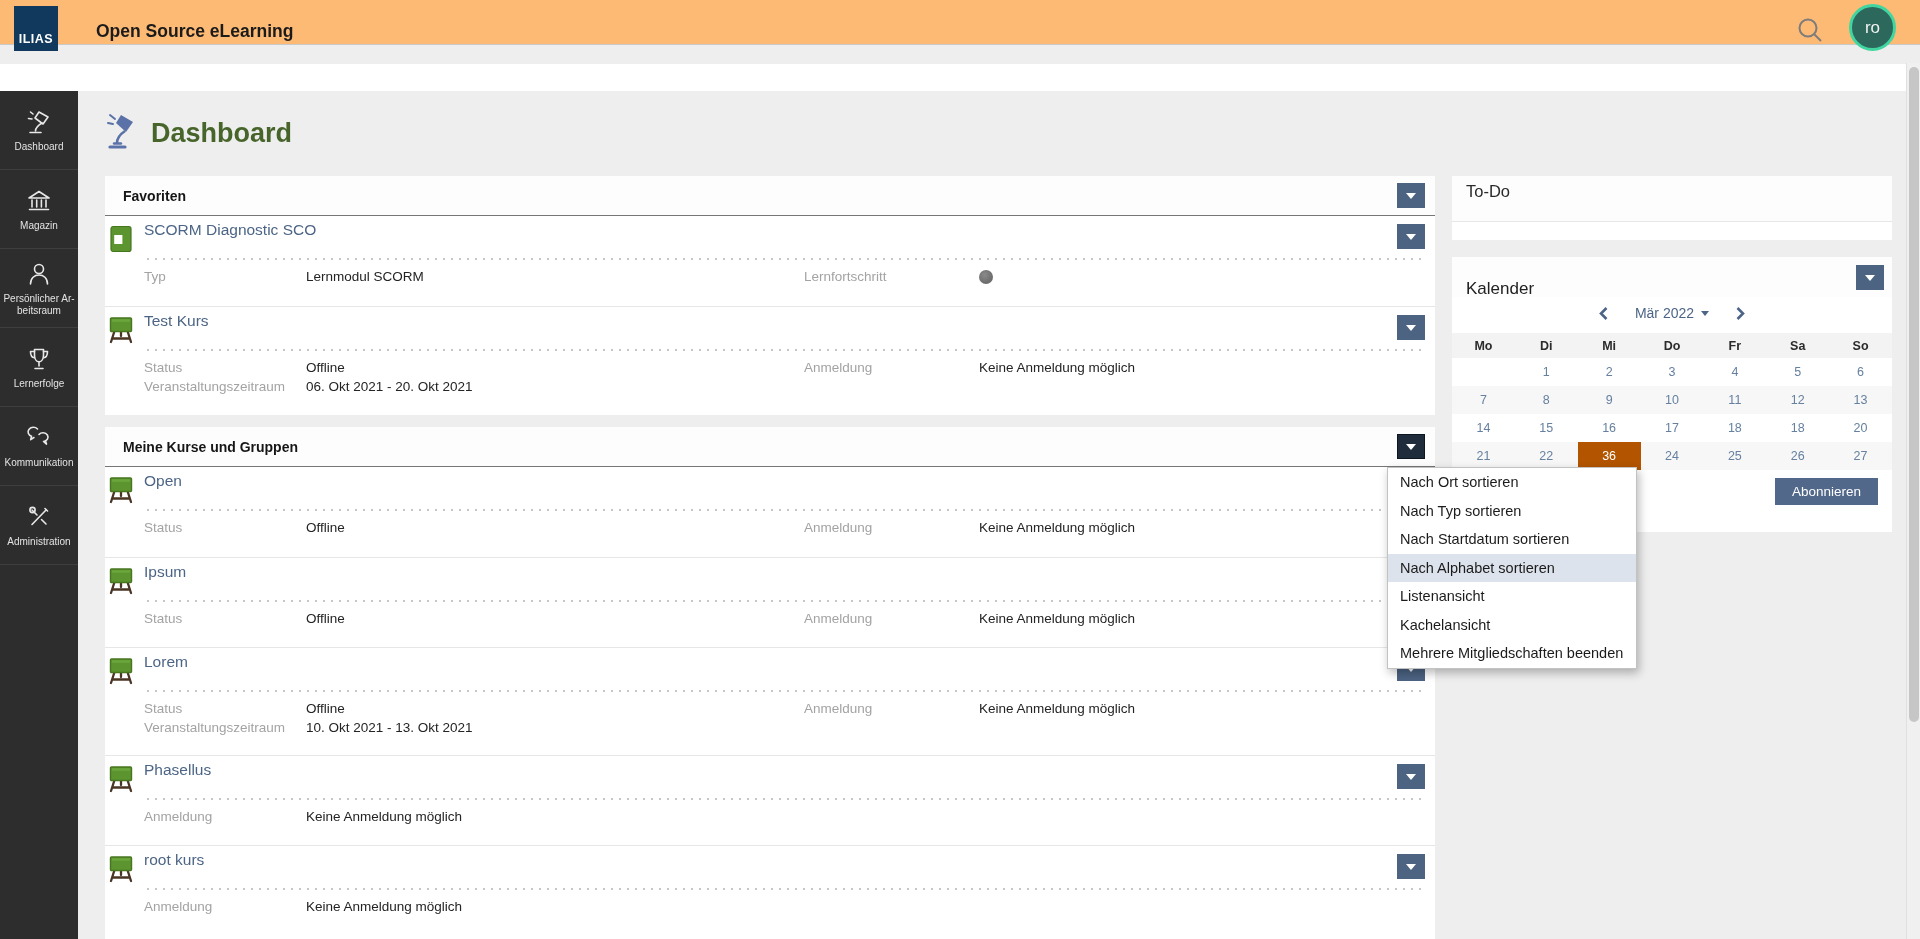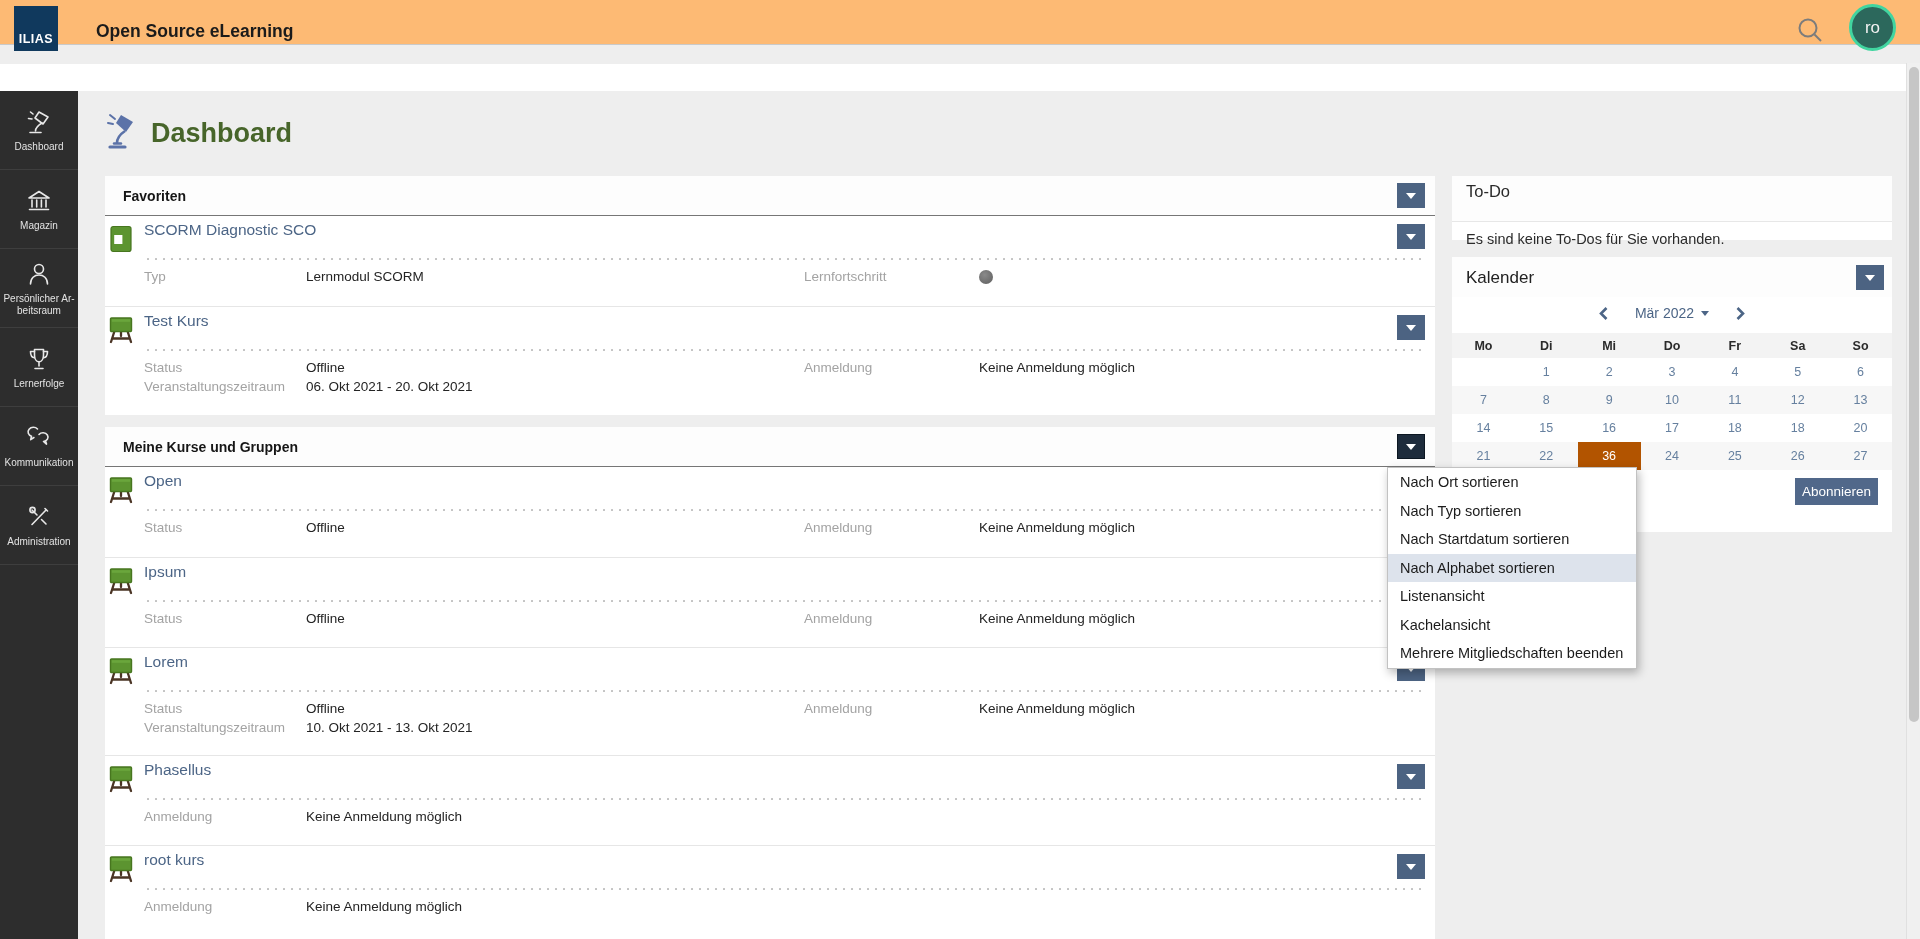--- a/index.html
+++ b/index.html
@@ -49,35 +49,35 @@
   .panel-head .caret-btn { top:7px; }
   .item .caret-btn { top:8px; }
   .caret-btn.active { background:var(--accent-active); border-color:#0c1722; }
 
   
   #panel-todo { left:1452px; top:176px; width:440px; height:64px; }
   .todo-head { height:46px; line-height:30px; padding:0 14px; font-size:16.5px; color:#2b2b2b; border-bottom:1px solid #e7e7e7; background:#fdfdfd; }
   .todo-body { height:33px; display:flex; align-items:center; padding:0 14px; font-size:14.5px; color:#2b2b2b; }
 
   #panel-cal { left:1452px; top:257px; width:440px; height:275px; }
-  .cal-head { position:relative; height:40px; line-height:40px; padding:1px 14px; font-size:17px; color:#222; background:#fdfdfd; }
+  .cal-head { position:relative; height:40px; line-height:40px; padding:12px 14px; font-size:17px; color:#222; background:#fdfdfd; }
   .cal-head .caret-btn { top:8px; right:8px; }
   .cal-nav { height:32px; display:flex; align-items:center; justify-content:center; gap:26px; color:var(--link); }
   .cal-nav .nav-arrow { background:none; border:none; cursor:pointer; display:flex; align-items:center; }
   .cal-month { display:flex; align-items:center; gap:7px; font-size:14px; color:var(--link); cursor:pointer; }
   .cal-month .dn { width:0; height:0; border-left:4.5px solid transparent; border-right:4.5px solid transparent; border-top:5px solid var(--link); }
   .cal-grid { margin-top:4px; }
   .cal-row { display:grid; grid-template-columns:repeat(7,1fr); height:28px; }
   .cal-row.wd { background:#f3f3f3; height:25px; }
   .cal-row.stripe { background:#f7f7f7; }
   .cal-cell { display:flex; align-items:center; justify-content:center; font-size:12.5px; color:#66809f; cursor:pointer; }
   .cal-row.wd .cal-cell { font-weight:bold; color:#2b2b2b; font-size:12.5px; cursor:default; }
   .cal-cell.sel { background:var(--selected-day); color:#ffffff; }
   .cal-foot { display:flex; justify-content:flex-end; padding:8px 14px 0 0; }
-  .subscribe-btn { background:var(--accent2); color:#fff; border:1px solid var(--accent2); font-size:13.5px; padding:5px 6px; cursor:pointer; font-family:inherit; }
+  .subscribe-btn { background:var(--accent2); color:#fff; border:1px solid var(--accent2); font-size:13.5px; padding:5px 16px; cursor:pointer; font-family:inherit; }
 
   
   .dropdown-menu { position:absolute; left:1387px; top:467px; width:250px; background:#ffffff; border:1px solid #c2c2c2; box-shadow:2px 4px 9px rgba(0,0,0,.28); z-index:50; list-style:none; }
   .dropdown-menu li { height:28.5px; line-height:28.5px; padding:0 12px; font-size:14.5px; color:#1b1b1b; white-space:nowrap; cursor:pointer; }
   .dropdown-menu li.hl { background:#dde3ec; }
 
   
   .scrollbar { position:absolute; right:0; top:63px; width:14px; height:876px; background:#f0f0f0; border-left:1px solid #e0e0e0; z-index:60; }
   .scroll-thumb { position:absolute; left:2px; top:4px; width:10px; height:655px; background:#c6c6c6; border-radius:5px; cursor:pointer; }
 </style>
@@ -311,21 +311,20 @@
             </div></div>
           <button class="caret-btn">
             <span class="car"></span>
           </button>
         </article>
       </div>
   </section>
 
   <section class="panel" id="panel-todo">
     <div class="todo-head">To-Do</div>
-    <div class="todo-body">Es sind keine To-Dos für Sie vorhanden.</div>
   </section>
 
   <section class="panel" id="panel-cal">
     <div class="cal-head">
       <span>Kalender</span>
       <button class="caret-btn">
           <span class="car"></span>
         </button>
     </div>
     <div class="cal-nav">

